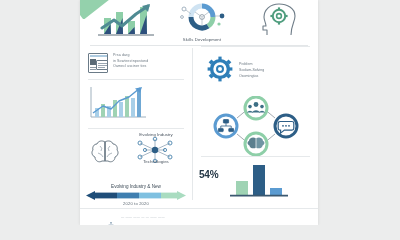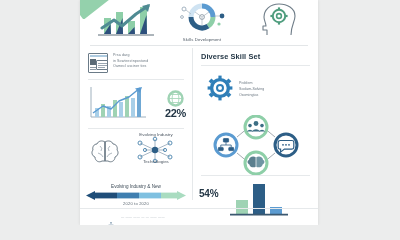--- a/index.html
+++ b/index.html
@@ -238,30 +238,20 @@
               <rect x="17" y="20" width="4" height="11" fill="#a8cfe8"></rect>
               <rect x="23" y="14" width="4" height="17" fill="#9fd3b4"></rect>
               <rect x="29" y="16" width="4" height="15" fill="#a8cfe8"></rect>
               <rect x="35" y="10" width="4" height="21" fill="#9fd3b4"></rect>
               <rect x="41" y="12" width="4" height="19" fill="#a8cfe8"></rect>
               <rect x="47" y="4" width="4" height="27" fill="#6fa8d4"></rect>
               <polyline points="3,27 13,20 21,23 29,15 39,11 50,2" fill="none" stroke="#5b9bd1" stroke-width="1.4" stroke-linejoin="round"></polyline>
               <polygon points="50,7 52,1 45,2.5" fill="#5b9bd1"></polygon>
             </svg>
           </div>
-          <div class="pct-wrap">
-            <div class="pct-ring">
-              <svg width="17" height="17" viewBox="0 0 17 17">
-                <circle cx="8.5" cy="8.5" r="7" fill="none" stroke="#9fd3b4" stroke-width="2.4"></circle>
-                <path d="M2.8 4.5 H14.2 M2 8.5 H15 M2.8 12.5 H14.2" stroke="#9fd3b4" stroke-width=".8" fill="none"></path>
-                <ellipse cx="8.5" cy="8.5" rx="3.4" ry="7" fill="none" stroke="#9fd3b4" stroke-width=".8"></ellipse>
-              </svg>
-            </div>
-            <div class="pct-val">22%</div>
-          </div>
         </div>
 
         <div class="row-sep"></div>
 
         <div class="blk-evo">
           <div class="evo-title">Evolving Industry</div>
           <div class="brain-ico">
             <svg width="30" height="26" viewBox="0 0 30 26">
               <path d="M15 3 C12 1 8 2 7 5 C4 5 2 8 3 11 C1 13 2 17 5 18 C5 22 9 24 12 22 L15 22 Z" fill="none" stroke="#6f7d88" stroke-width="1"></path>
               <path d="M15 3 C18 1 22 2 23 5 C26 5 28 8 27 11 C29 13 28 17 25 18 C25 22 21 24 18 22 L15 22 Z" fill="none" stroke="#6f7d88" stroke-width="1"></path>
@@ -309,21 +299,20 @@
               <polygon points="100,4.5 91,0 91,9" fill="#a9dcc0"></polygon>
             </svg>
           </div>
           <div class="tl-years">2020 to 2020</div>
         </div>
       </div>
 
       <div class="col-div"></div>
 
       <div class="col-r">
-        <div class="r-title">Diverse Skill Set</div>
         <div class="r-rule"></div>
 
         <div class="blk-ps">
           <div>
             <svg width="26" height="26" viewBox="0 0 26 26">
               <g transform="translate(13,13)" fill="#2f7fb8">
                 <circle r="8.4" fill="none" stroke="#2f7fb8" stroke-width="3.4"></circle>
                 <circle r="3" fill="#ffffff" stroke="#2f7fb8" stroke-width="2"></circle>
                 <rect x="-1.6" y="-12.4" width="3.2" height="4"></rect>
                 <rect x="-1.6" y="8.4" width="3.2" height="4"></rect>

